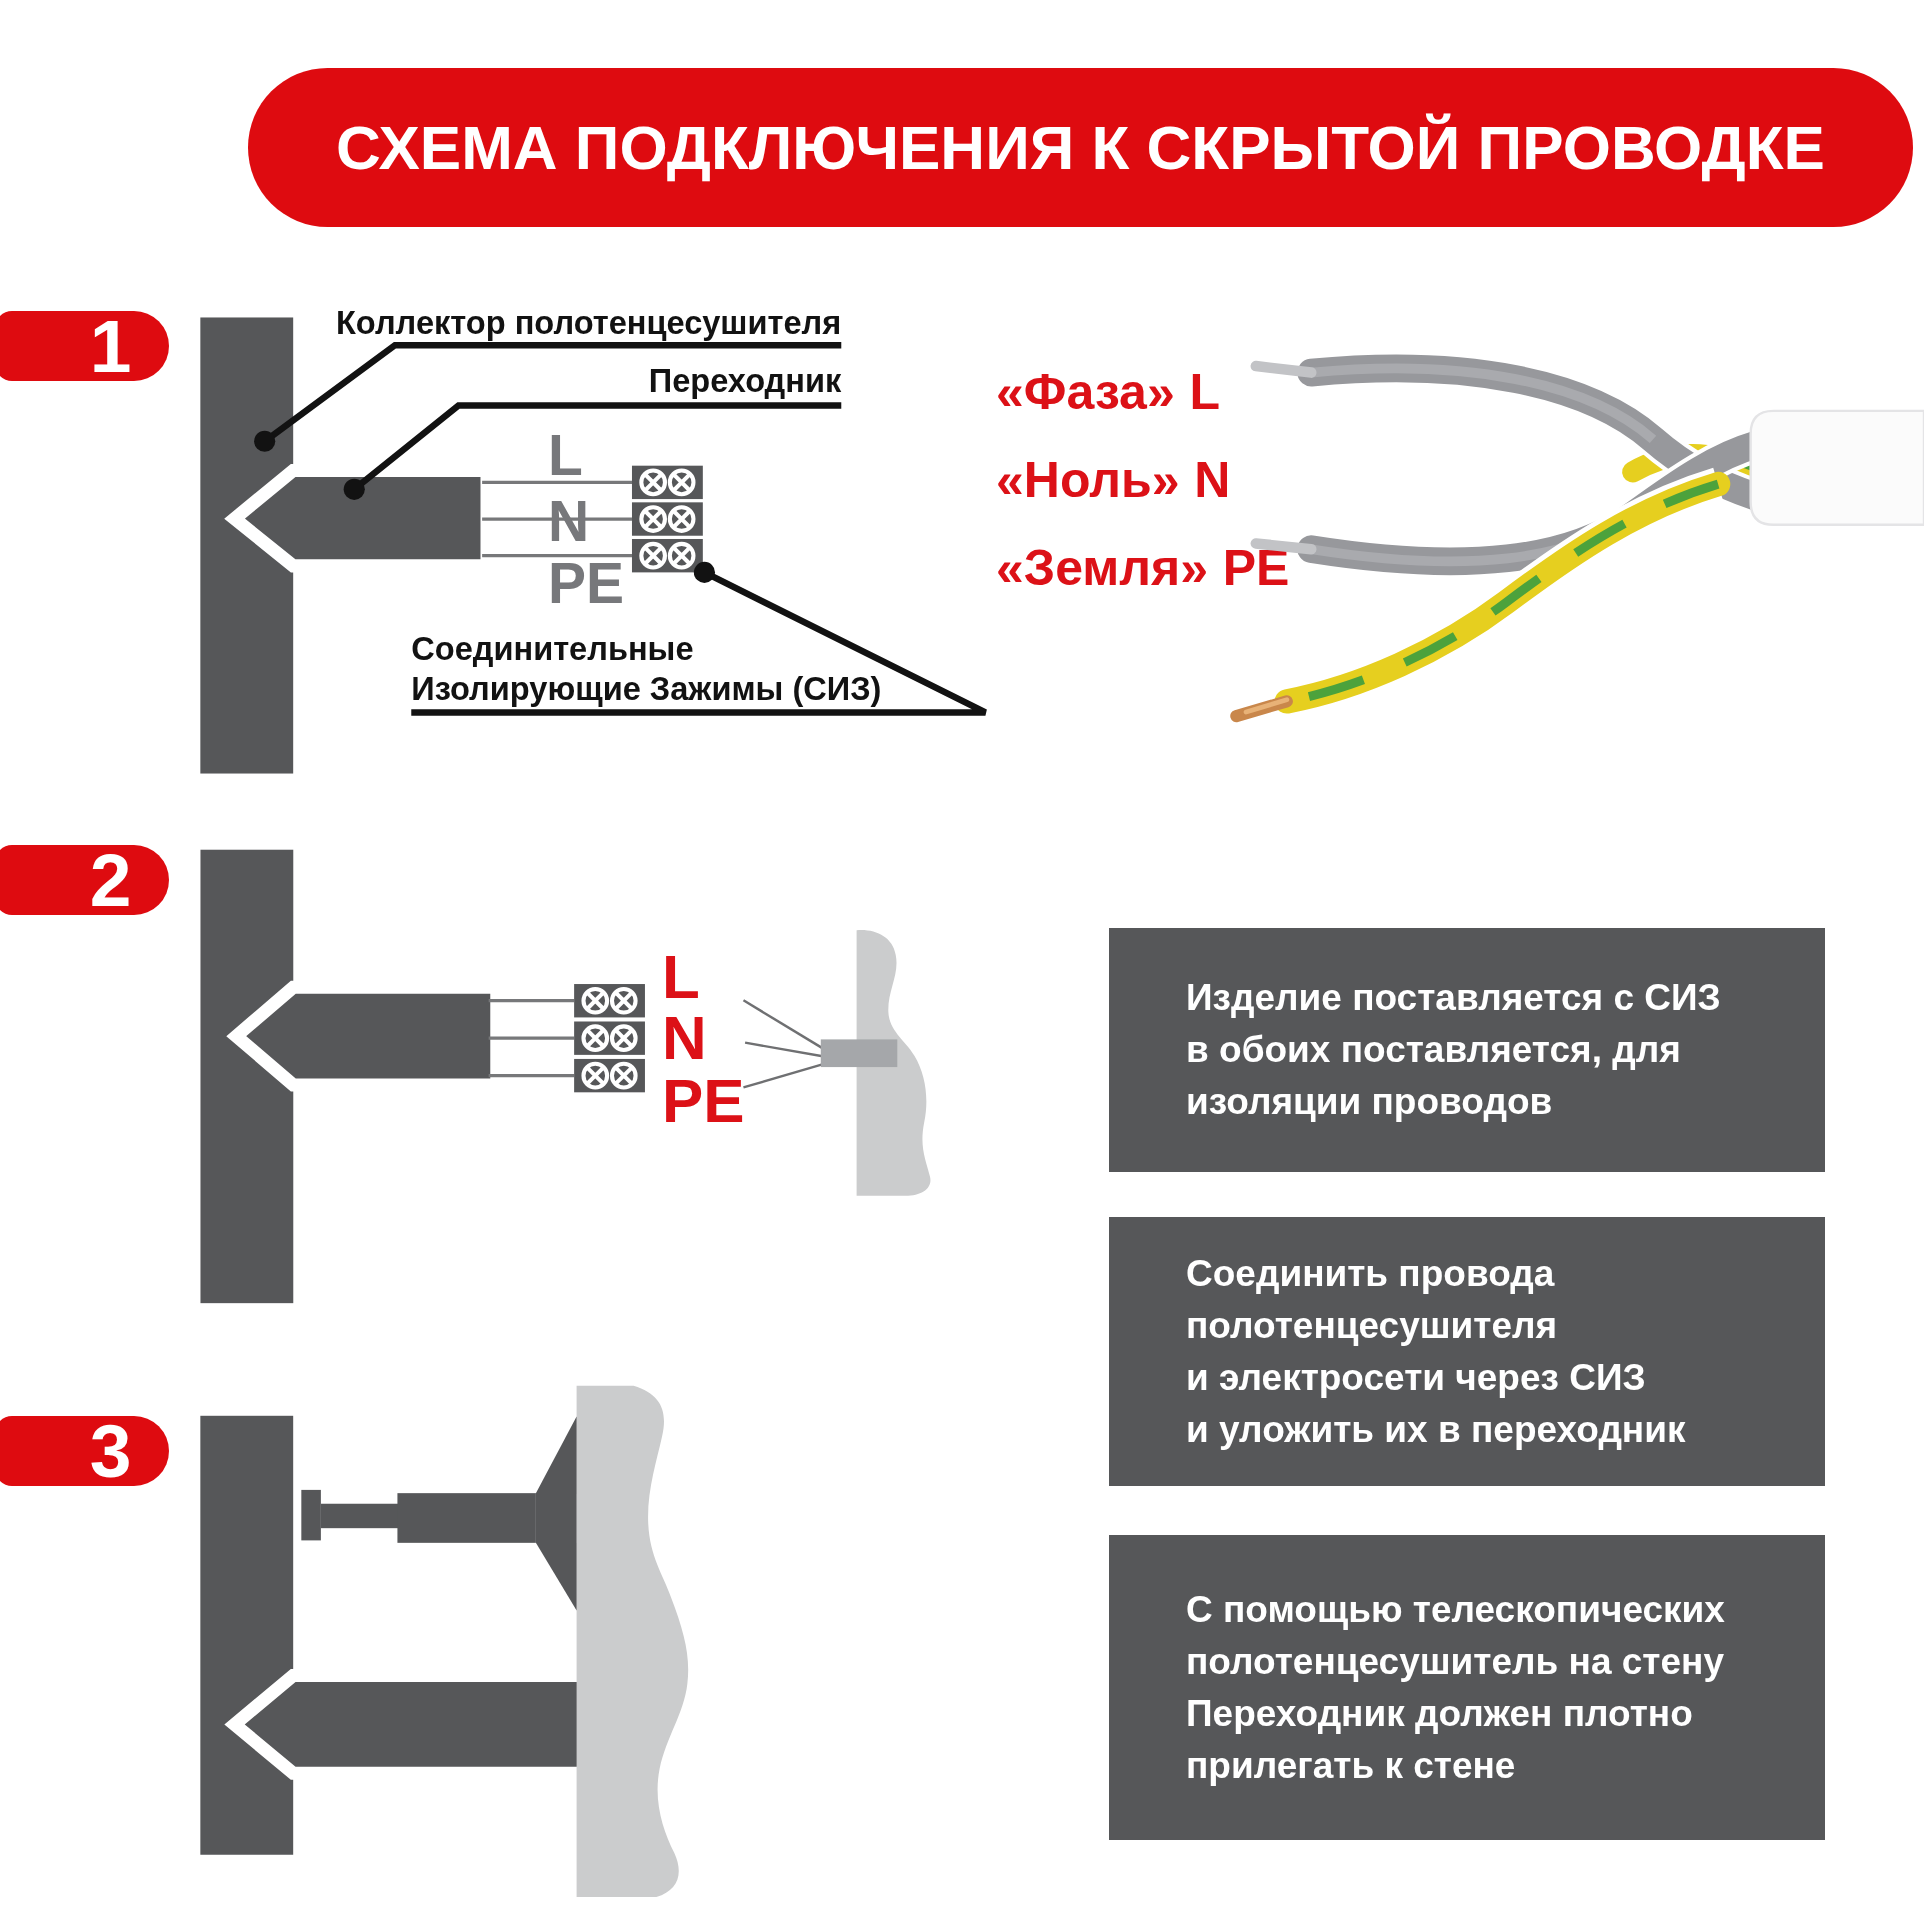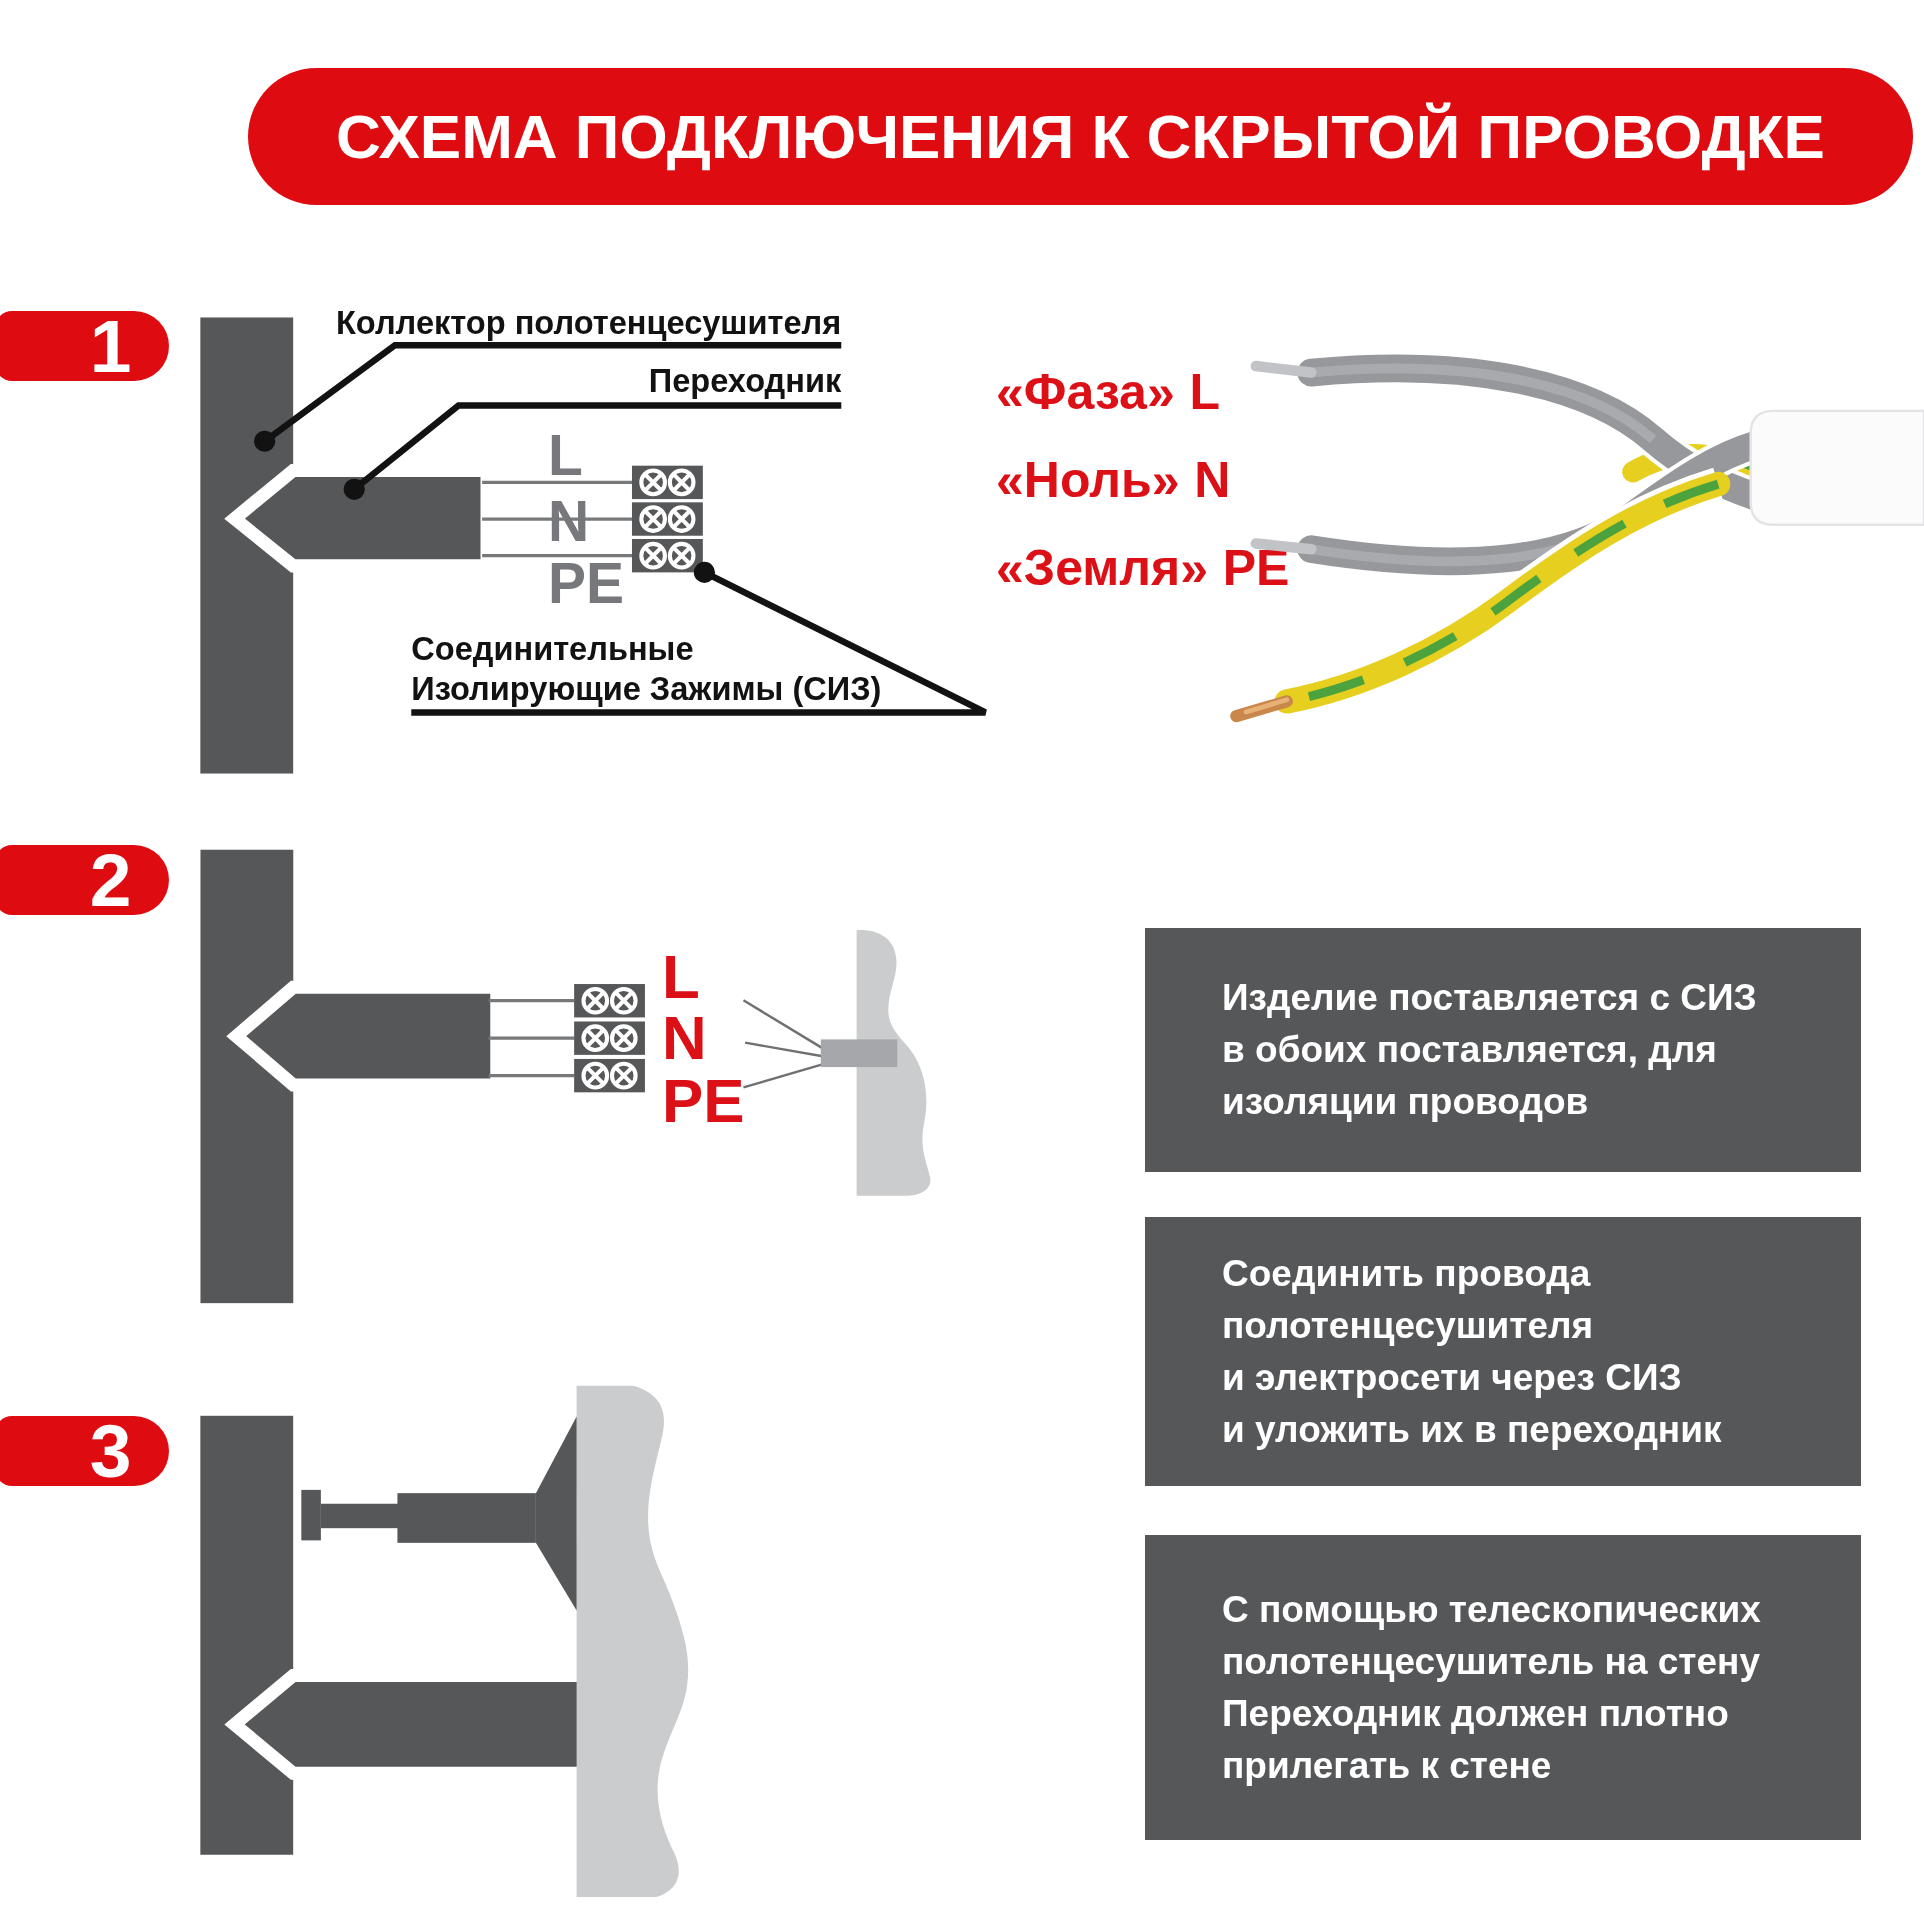--- a/index.html
+++ b/index.html
@@ -6,21 +6,21 @@
   #canvas{
     position:relative;
     width:1924px;height:1924px;
     background:#ffffff;
     font-family:"Liberation Sans", sans-serif;
     overflow:hidden;
   }
   .abs{position:absolute;}
   
   #title-banner{
-    left:248px;top:68px;width:1665px;height:137px;
+    left:248px;top:68px;width:1665px;height:159px;
     background:#de0b10;border-radius:80px;
     display:flex;align-items:center;justify-content:center;
   }
   #title-banner .title-text{
     color:#ffffff;font-weight:700;font-size:62px;letter-spacing:0px;white-space:nowrap;
   }
   
   .badge{
     left:-4.9px;width:174px;height:70px;
     background:#de0b10;border-radius:18px 37px 37px 18px;
@@ -37,21 +37,21 @@
   }
   .legend-item .wire-code{margin-left:14.7px;}
   #legend-phase{top:365px;}
   #legend-neutral{top:453px;}
   #legend-earth{top:541px;}
   
   .note{
     left:1109px;width:716px;background:#565759;
     display:flex;flex-direction:column;justify-content:center;
     padding-left:77px;box-sizing:border-box;
-    color:#ffffff;font-weight:700;font-size:37px;line-height:52px;margin-left:36px;
+    color:#ffffff;font-weight:700;font-size:37px;line-height:52px;
   }
   #note-1{top:928px;height:244px;}
   #note-2{top:1217px;height:269px;}
   #note-3{top:1535px;height:305px;}
   svg{display:block;}
   svg text{font-family:"Liberation Sans", sans-serif;}
   .callout-label{font-weight:700;font-size:40px;fill:#121212;}
   .terminal-letter{font-weight:700;font-size:70px;fill:#77787b;}
   .terminal-letter-red{font-weight:700;font-size:76px;fill:#dc1117;}
 </style>

